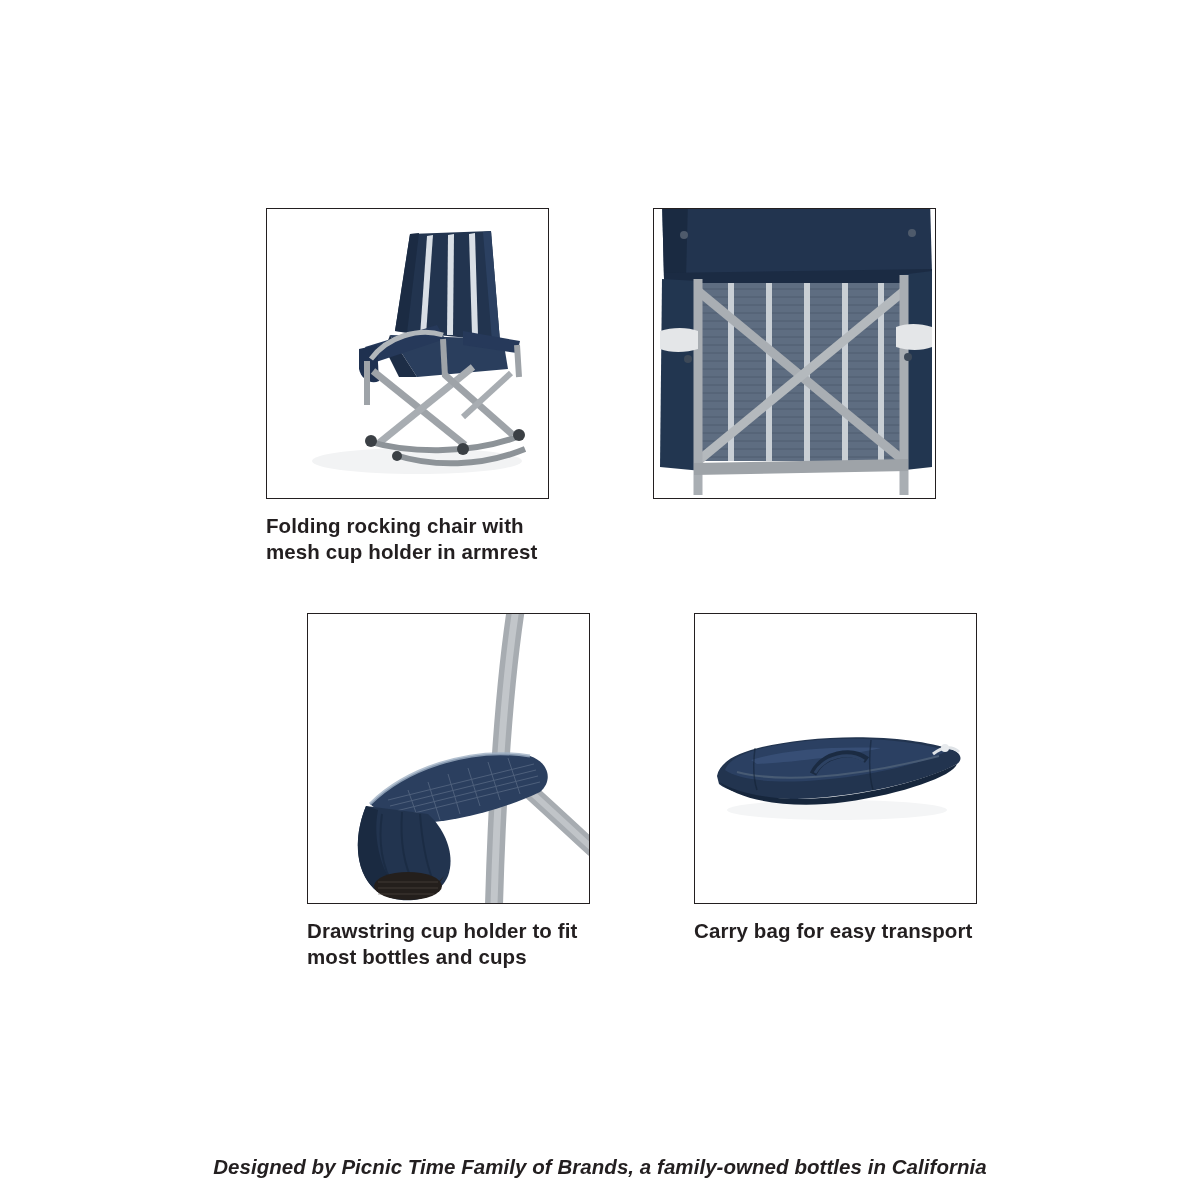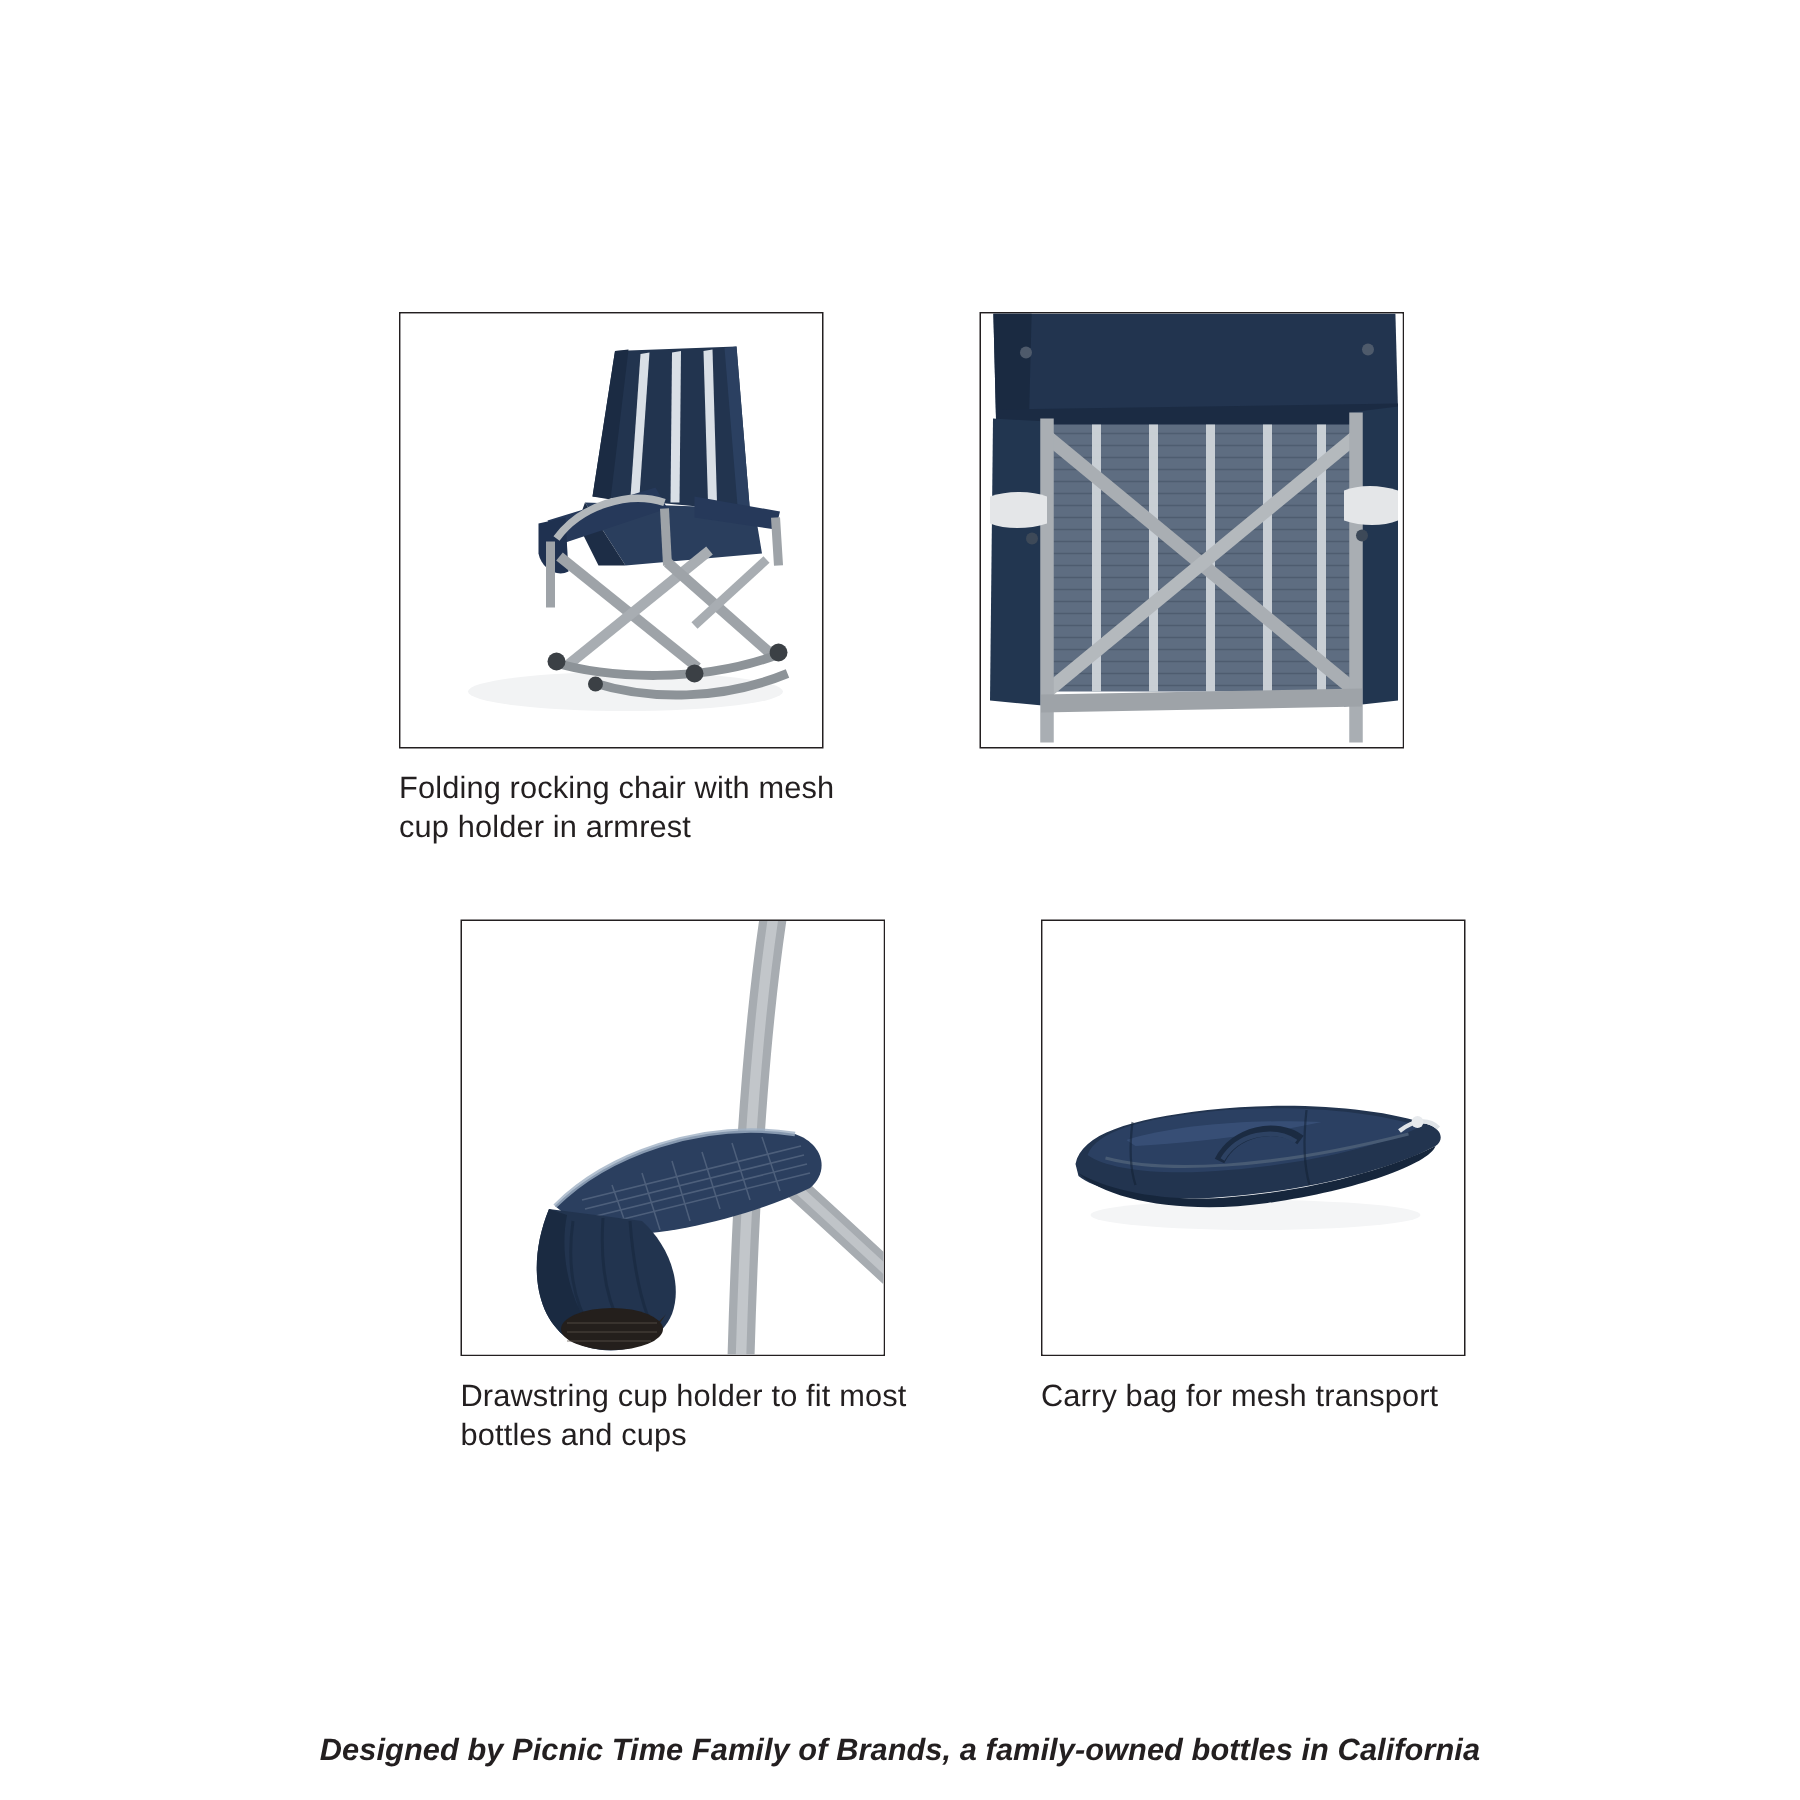--- a/index.html
+++ b/index.html
@@ -18,20 +18,21 @@
   .page-frame {
     position: absolute;
     left: 0; top: 0;
     width: 1200px; height: 1200px;
   }
   .grid {
     position: absolute;
     left: 266px;
     top: 208px;
     width: 672px;
+    font-weight: bold;
   }
   .row {
     display: flex;
     gap: 102px;
   }
   .row + .row {
     margin-top: 48px;
     padding-left: 41px;
   }
   .cell {
@@ -265,21 +266,21 @@
 
             <path d="M238 140 C248 132 258 132 264 138" stroke="#dfe3e7" stroke-width="3" fill="none"></path>
             <circle cx="250" cy="134" r="4" fill="#e7eaed"></circle>
 
             <g opacity="0.5" stroke="#0f1e30" stroke-width="1.5" fill="none">
               <path d="M60 134 C58 150 58 164 62 176"></path>
               <path d="M176 126 C174 144 174 162 178 176"></path>
             </g>
           </svg>
         </div>
-        <div class="caption">Carry bag for mesh transport</div>
+        <div class="caption">Carry bag for easy transport</div>
       </div>
 
     </div>
 
   </div>
 
   <div class="footer">Designed by Picnic Time Family of Brands, a family-owned bottles in California</div>
 
 </div>
 

